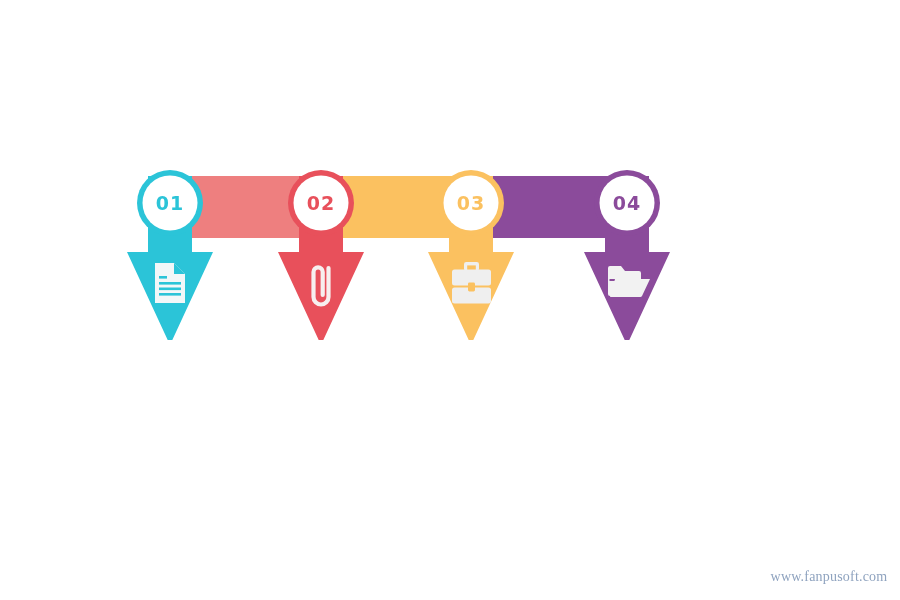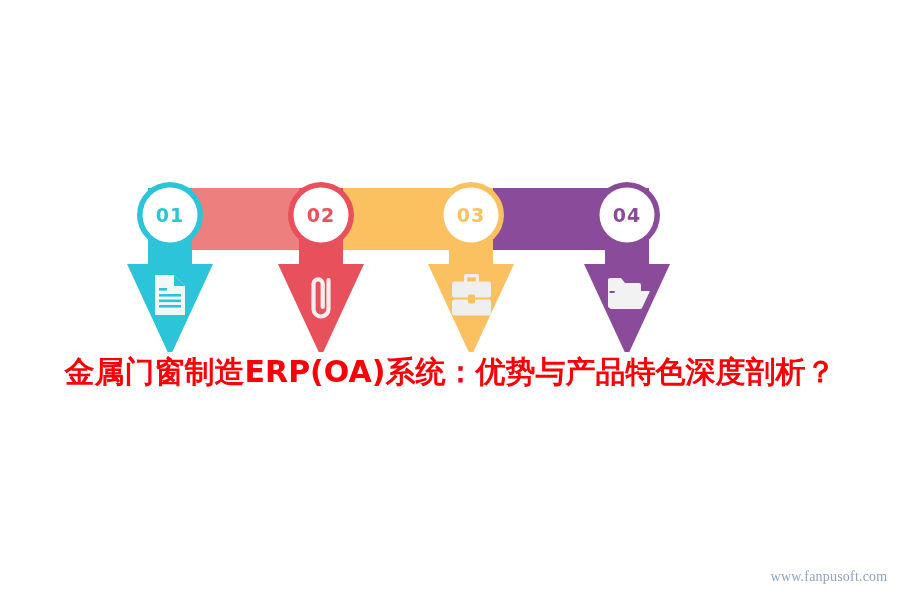--- a/index.html
+++ b/index.html
@@ -19,21 +19,21 @@
     position: absolute;
     left: 0; top: 0;
     width: 900px;
     height: 600px;
   }
 
   
   .infographic {
     position: absolute;
     left: 0;
-    top: 12px;
+    top: 0;
     width: 724px;
     height: 340px;
     text-align: right;
   }
   .infographic svg {
     display: block;
   }
 
   
   .title-wrap {
@@ -195,21 +195,18 @@
           <path fill="#F2F2F2" d="M 0 2 A 2 2 0 0 1 2 0 L 13 0 L 17 5 L 31 5 A 2 2 0 0 1 33 7 L 33 11 L 0 11 Z"></path>
           <path fill="#F2F2F2" d="M 0 11 L 33 11 L 33 28 A 2 2 0 0 1 31 30 L 2 30 A 2 2 0 0 1 0 28 Z"></path>
           <path fill="#8B4B9B" d="M 1.5 13 L 33 13 L 33 15 L 1.5 15 Z"></path>
           <path fill="#F2F2F2" d="M 7 13 L 42 13 L 34 30 A 2 2 0 0 1 32 31 L 2 31 Z"></path>
         </g>
       </g>
 
     </svg>
   </div>
 
-  <div class="title-wrap">
-    <span class="title-text">金属门窗制造ERP(OA)系统：优势与产品特色深度剖析？</span>
-  </div>
 
   <div class="logo">
     <div class="logo-url">www.fanpusoft.com</div>
   </div>
 
 </div>
 
 </body></html>

